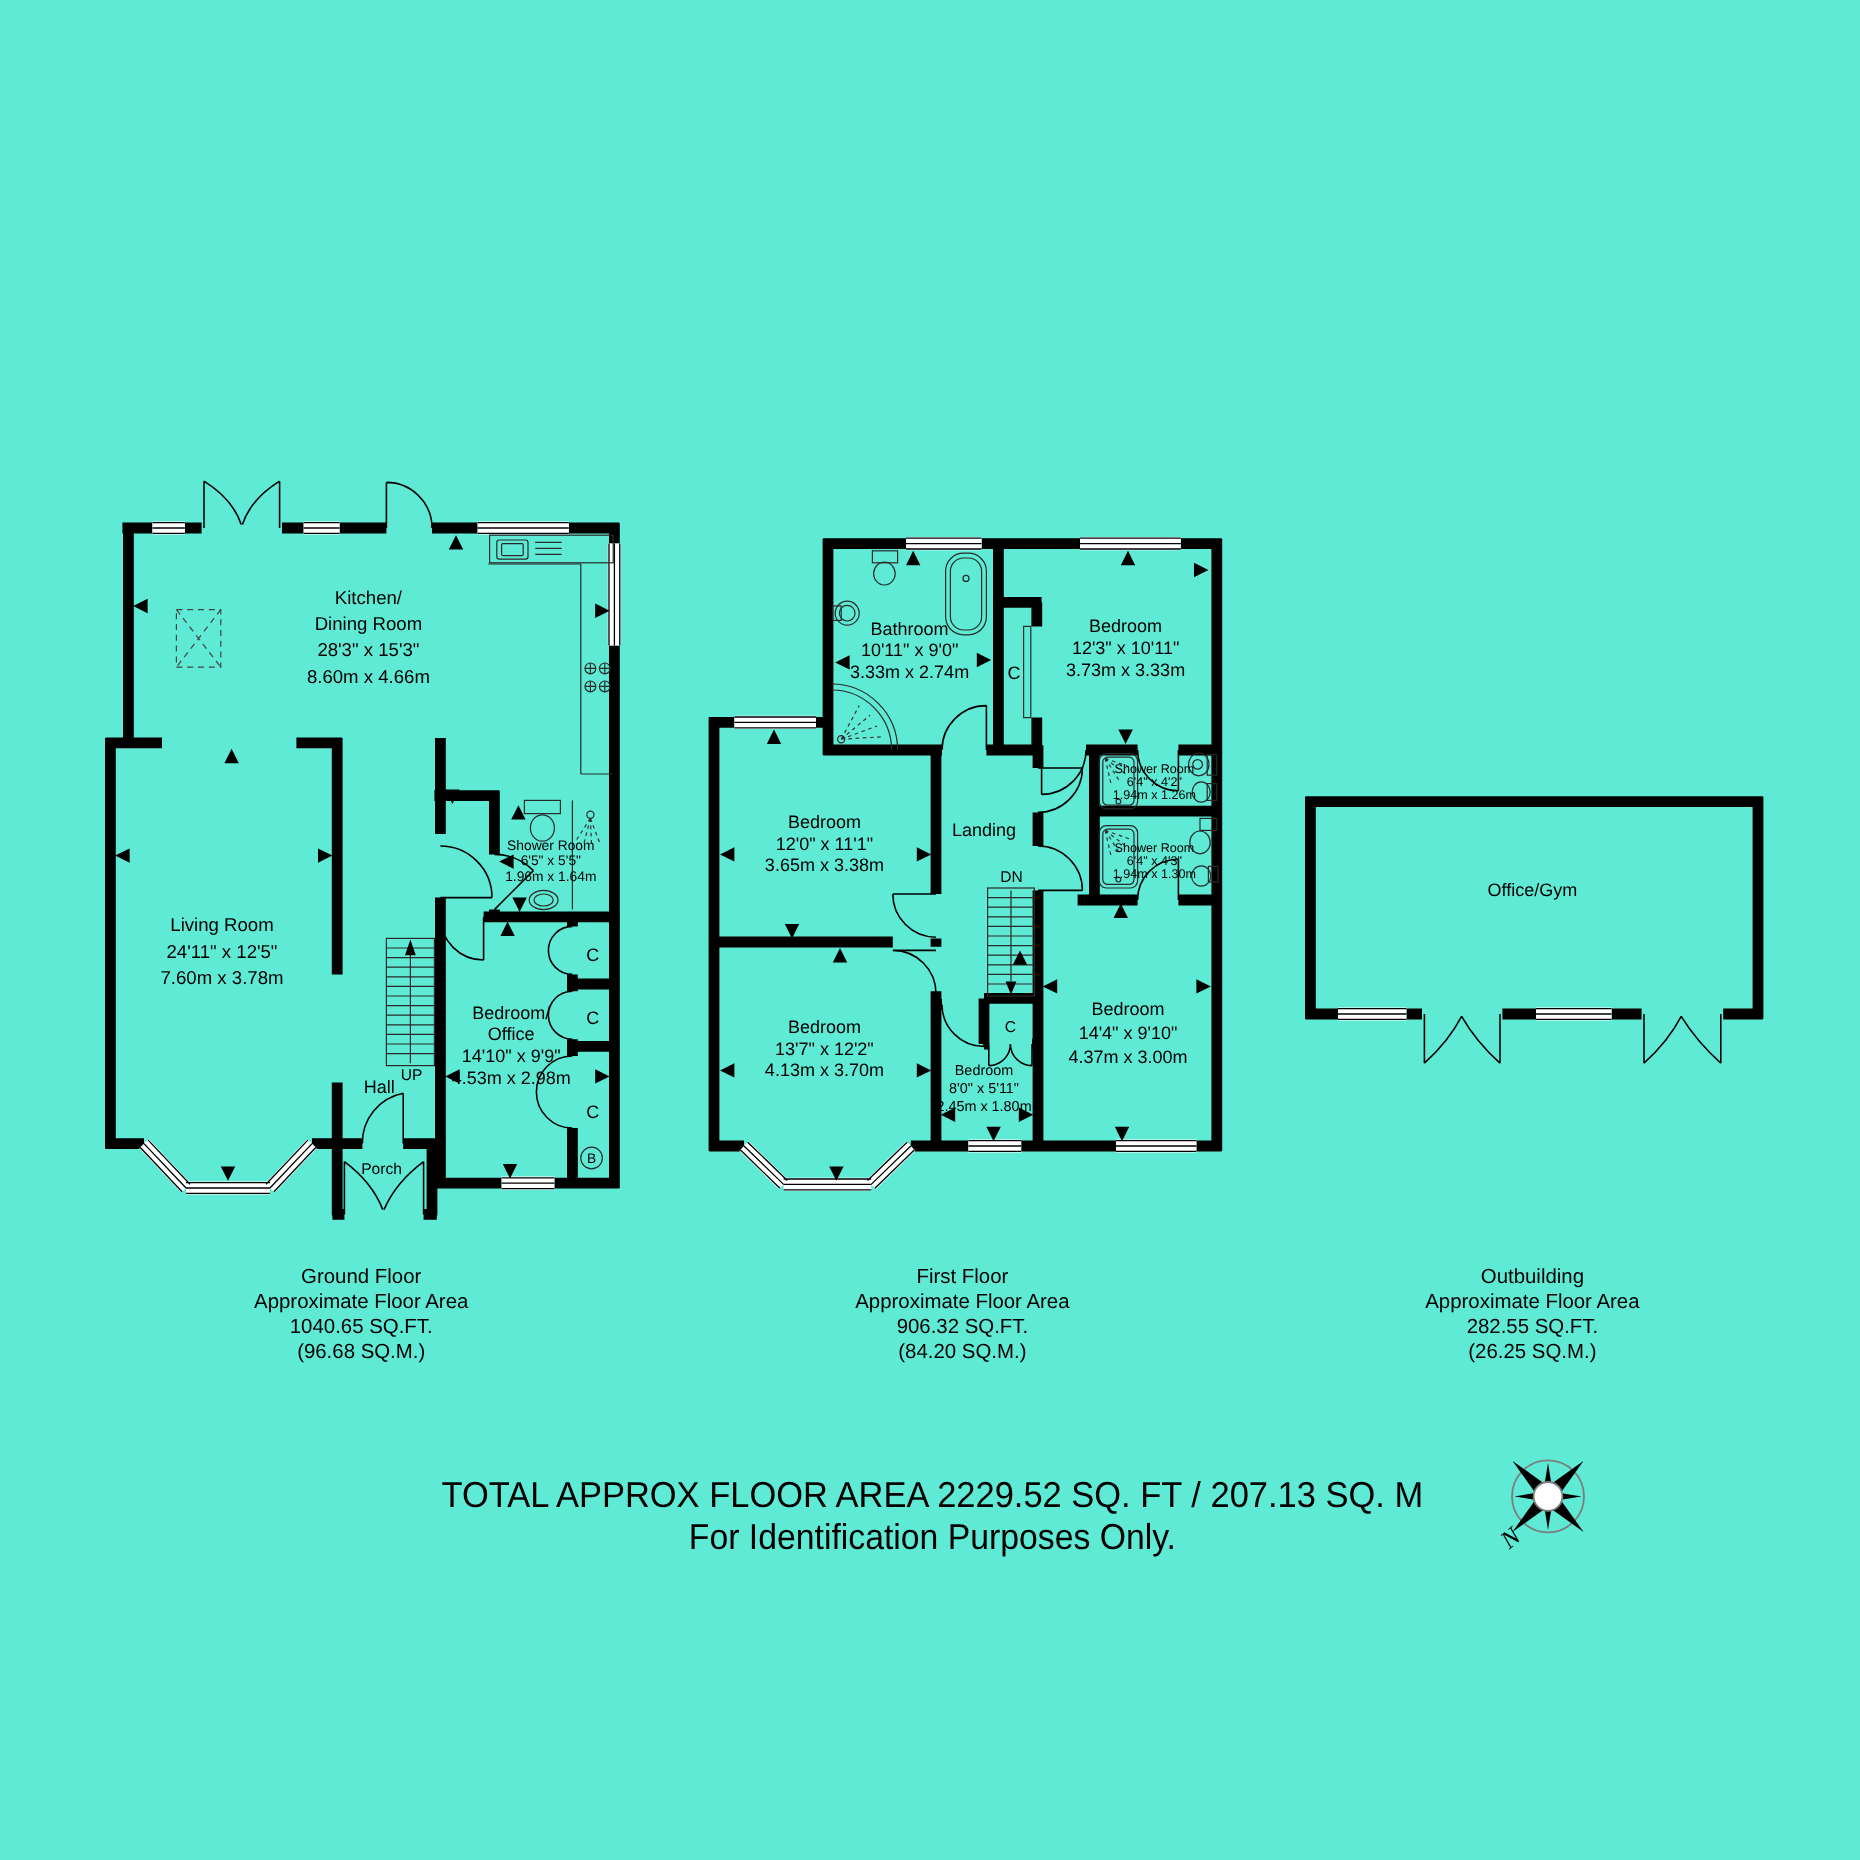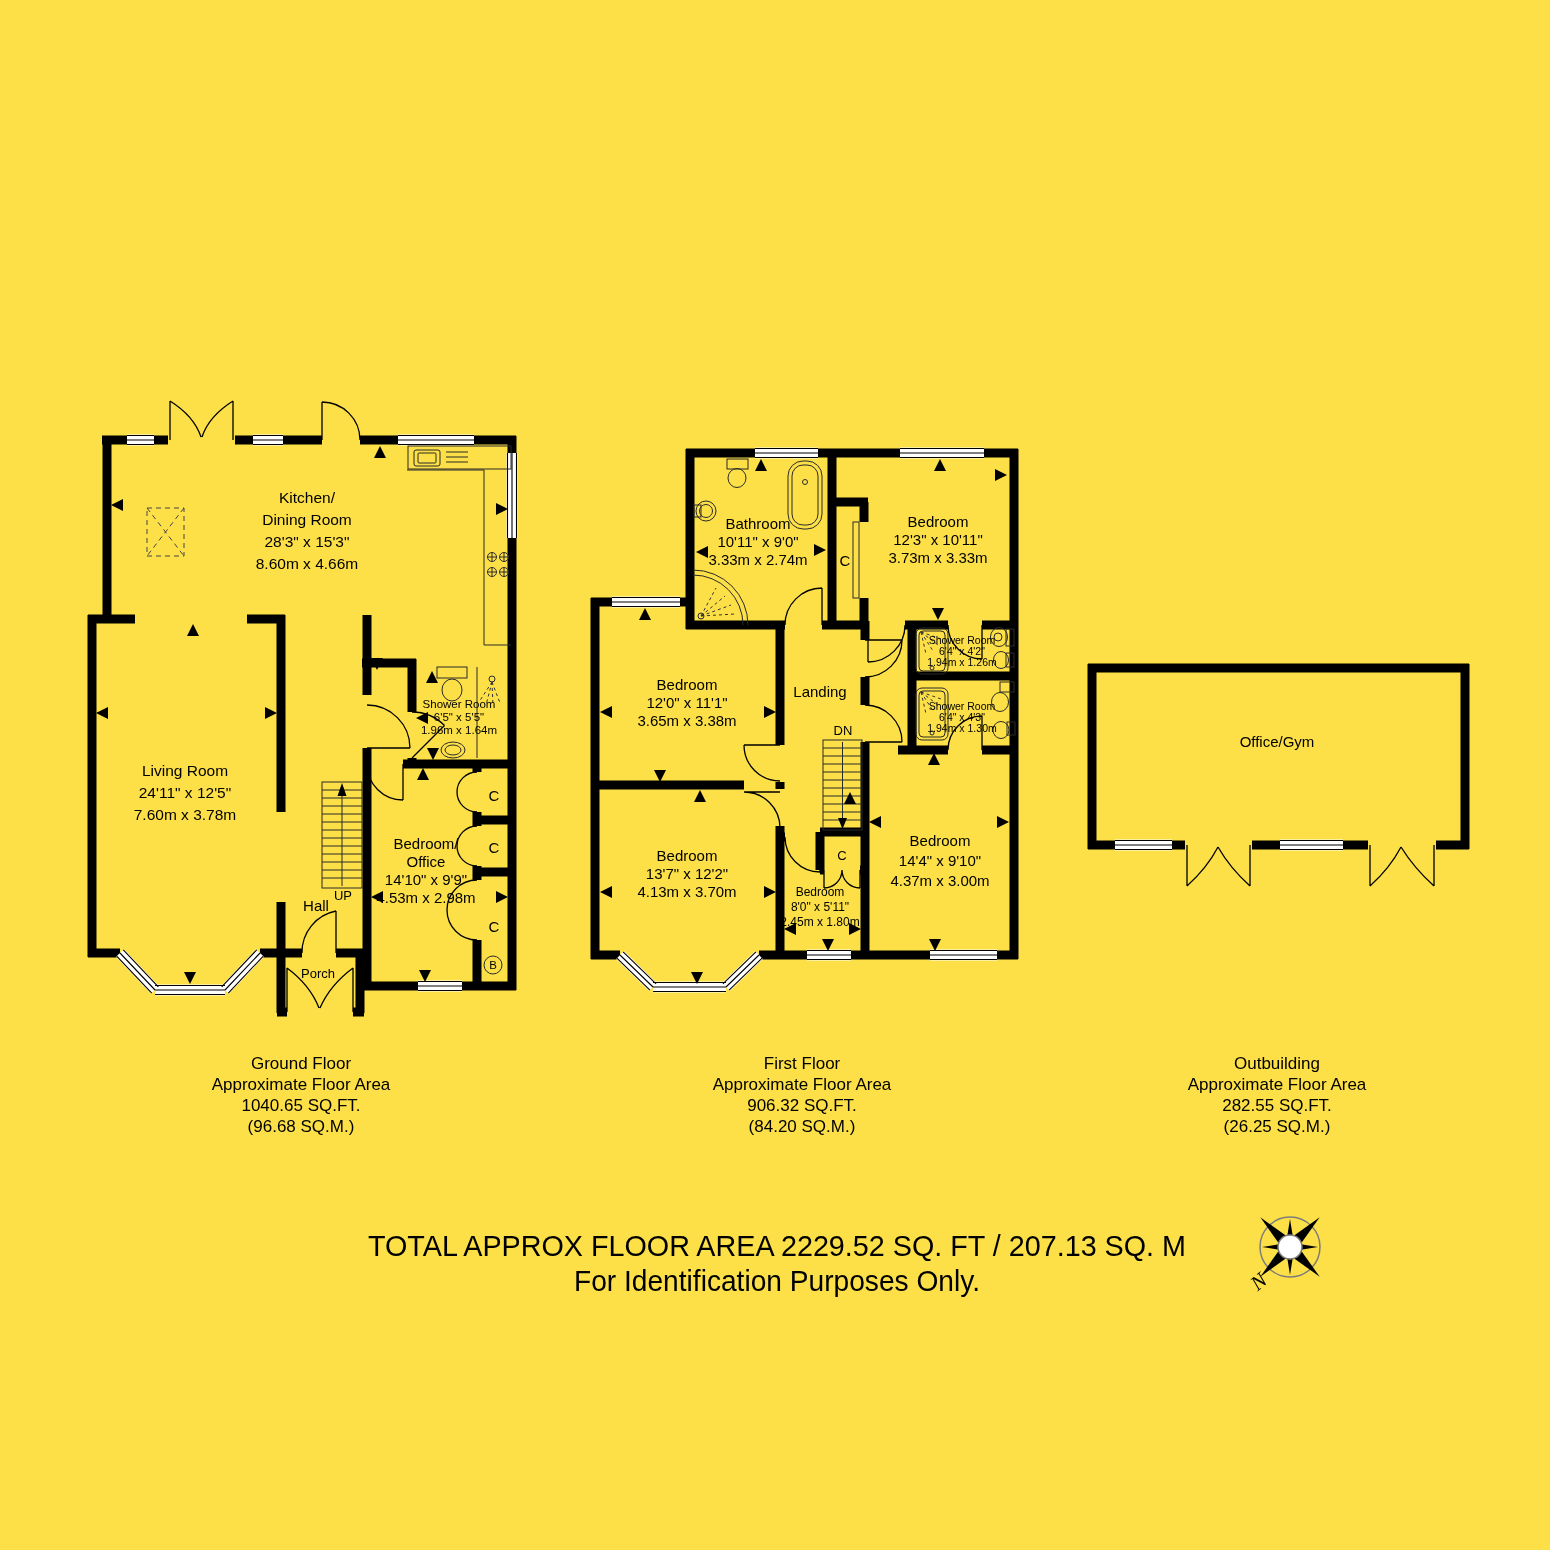--- a/index.html
+++ b/index.html
@@ -1,16 +1,16 @@
 <!DOCTYPE html>
 <html><head>
 <meta charset="utf-8">
 <style>
   html,body{margin:0;padding:0;background:#fff;}
-  .page{width:1550px;height:1550px;position:relative;background:#fde047;}
+  .page{width:1550px;height:1550px;position:relative;background:#5eead4;}
   svg{display:block;}
   svg text{font-family:"Liberation Sans",sans-serif;fill:#000;}
   .wall{stroke:#000;stroke-width:9;fill:none;}
   .thin{stroke:#000;stroke-width:1.3;fill:none;}
   .thinner{stroke:#2a2a2a;stroke-width:1;fill:none;}
   .wwhite{stroke:#fff;stroke-width:11;fill:none;}
   .winline{stroke:#000;stroke-width:1.1;fill:none;}
   .dash{stroke:#444;stroke-width:1;fill:none;stroke-dasharray:5 4;}
   .spray{stroke:#333;stroke-width:1;fill:none;stroke-dasharray:3 3;}
   .mk{fill:#000;stroke:none;}

